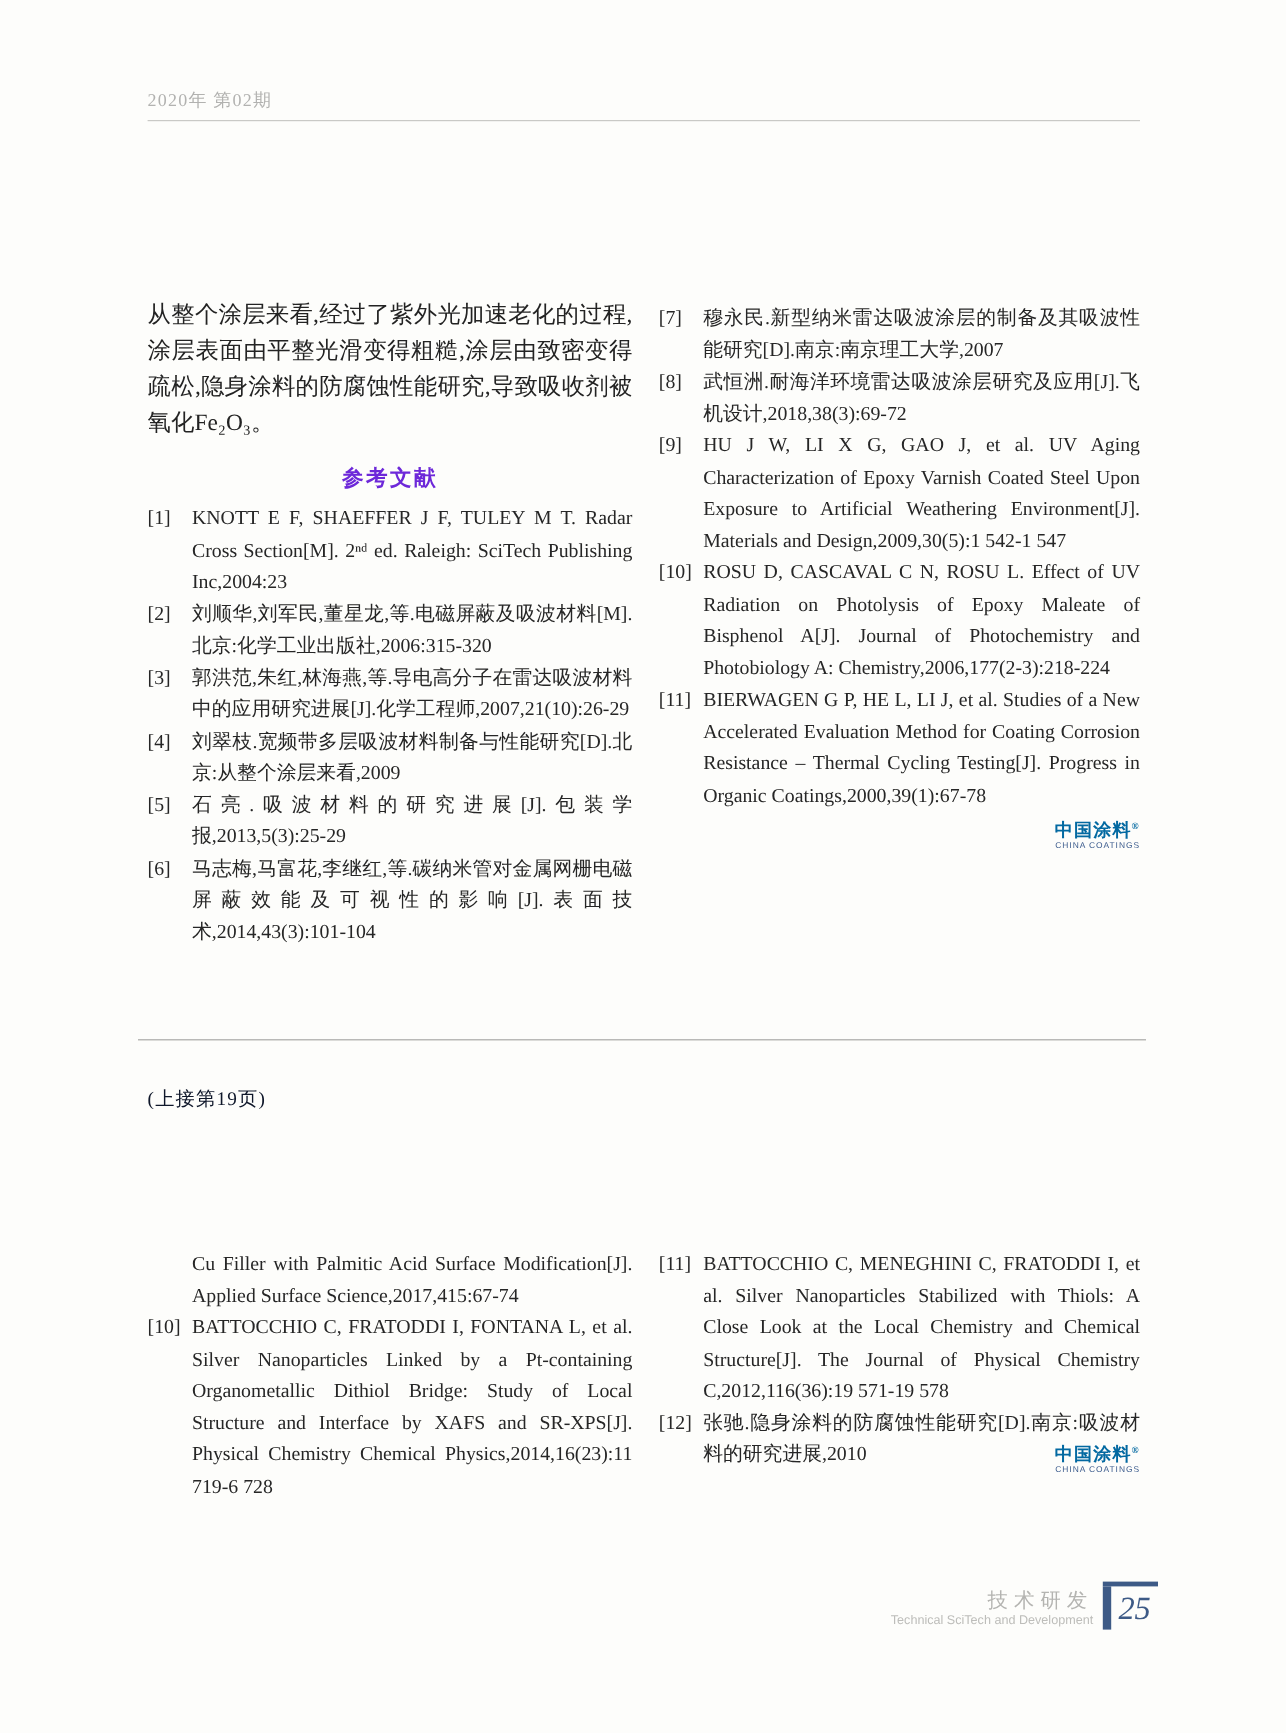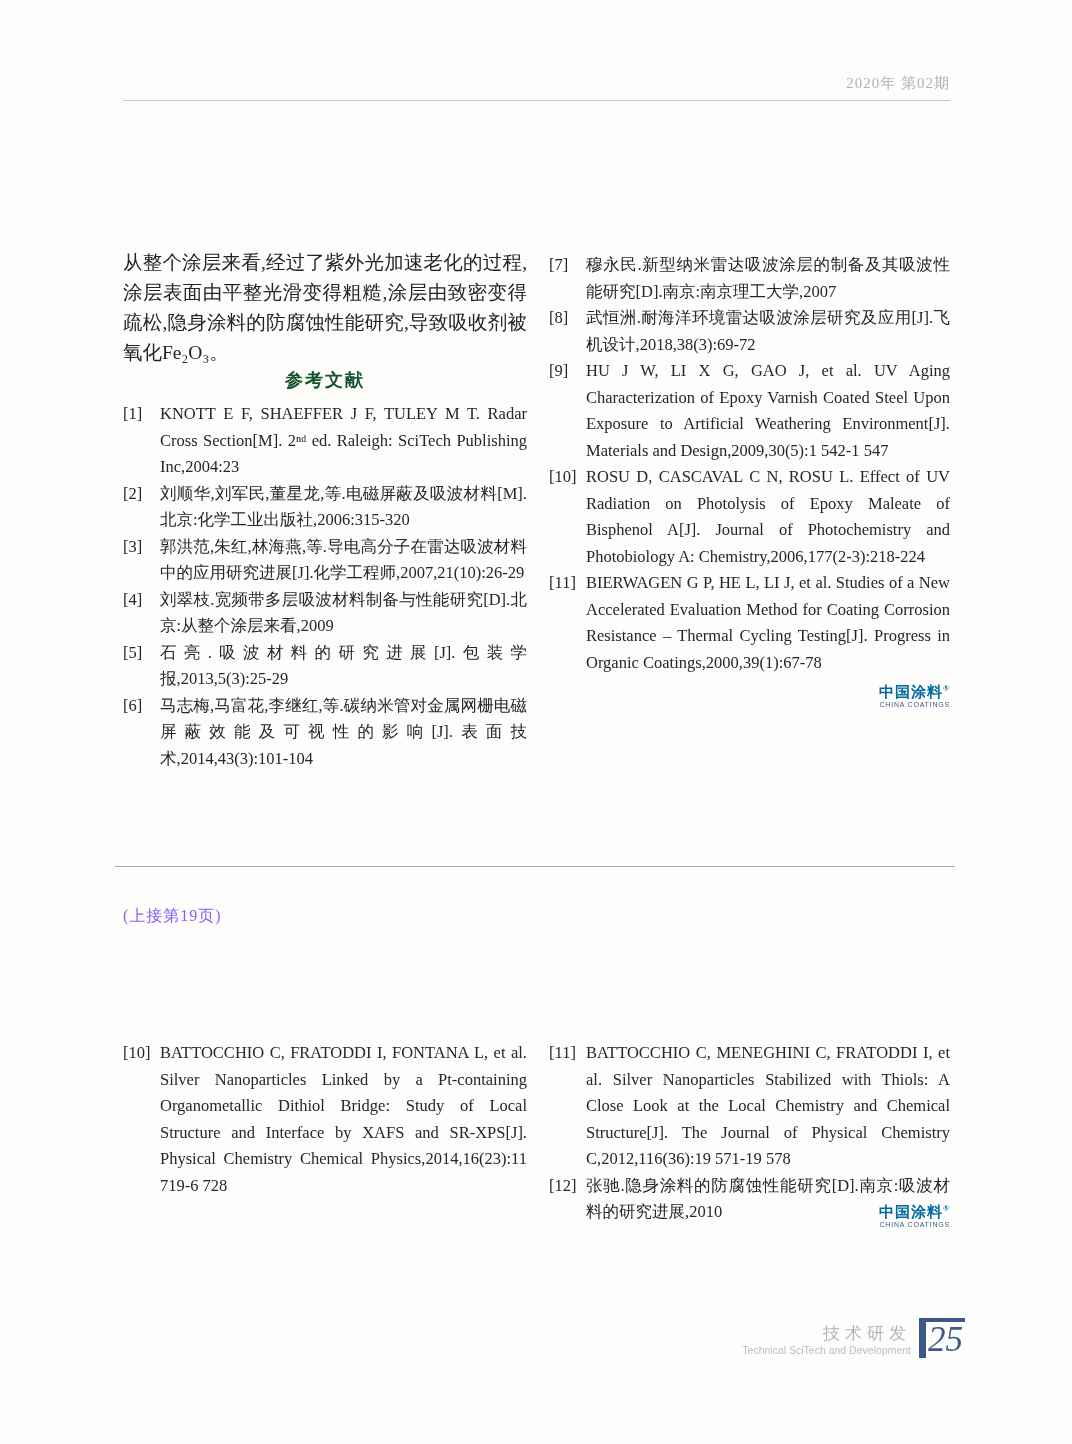--- a/index.html
+++ b/index.html
@@ -7,44 +7,45 @@
     width: 1072px; height: 1444px;
     background: #fdfdfb;
     font-family: "Liberation Serif", "DejaVu Serif", serif;
     color: #262626;
     position: relative;
     overflow: hidden;
   }
   
   .page-header {
     position: absolute; left: 123px; top: 74px; width: 827px;
-    display: flex; justify-content: flex-end; align-items: flex-end;
+    display: flex; justify-content: flex-start; align-items: flex-end;
     font-size: 15px; color: #b2b2b0;
     padding-bottom: 7px;
     border-bottom: 1px solid #c9c9c6;
     letter-spacing: 1px;
   }
   
   .col { position: absolute; }
   .col-left-top  { left: 123px; top: 248px; width: 404px; }
   .col-right-top { left: 549px; top: 252px; width: 401px; }
   .col-left-bot  { left: 123px; top: 1040px; width: 404px; }
   .col-right-bot { left: 549px; top: 1040px; width: 401px; }
 
   .intro-para {
     font-size: 19.5px; line-height: 30px;
     text-align: justify;
     color: #232323;
   }
   .refs-heading {
+    margin-top: 18px;
     text-align: center;
     font-weight: bold;
     font-size: 18px;
     letter-spacing: 2px;
-    color: #14532d;
+    color: #6d28d9;
   }
   .ref-list { margin-top: 9px; }
   .ref { display: flex; font-size: 16.5px; line-height: 26.5px; }
   .ref-num { flex: 0 0 37px; }
   .ref-text { flex: 1; text-align: justify; }
 
   
   .logo { text-align: right; margin-top: 5px; }
   .logo-inline { position: absolute; right: 0; top: 156px; text-align: right; }
   .logo-zh {
@@ -57,21 +58,21 @@
     font-family: "Liberation Sans", sans-serif;
   }
 
   
   .section-divider {
     position: absolute; left: 115px; top: 866px; width: 840px;
     border-top: 1px solid #a9a9a6;
   }
   .continuation-note {
     position: absolute; left: 123px; top: 906px;
-    font-size: 16px; color: #8b5cf6; letter-spacing: 1px;
+    font-size: 16px; color: #0f172a; letter-spacing: 1px;
   }
 
   
   .page-footer {
     position: absolute; right: 107px; top: 1318px;
     display: flex; align-items: flex-start;
   }
   .footer-text { text-align: right; margin-top: 6px; }
   .footer-zh {
     font-size: 17px; color: #b4b4b1; letter-spacing: 5px; line-height: 20px;
@@ -79,21 +80,21 @@
   .footer-en {
     font-size: 10.5px; color: #bdbdba; line-height: 13px;
     font-family: "Liberation Sans", sans-serif;
   }
   .pagenum-block { margin-left: 8px; width: 46px; }
   .pagenum-topbar { width: 46px; height: 4px; background: #3d5a86; }
   .pagenum-row { display: flex; }
   .pagenum-vbar { width: 7px; height: 36px; background: #3d5a86; }
   .pagenum {
     flex: 1; text-align: center;
-    font-size: 35px; font-style: italic; color: #3d5a86;
+    font-size: 27px; font-style: italic; color: #3d5a86;
     line-height: 36px;
   }
 </style>
 </head>
 <body>
 
 <div class="page-header">
   <span>2020年 第02期</span>
 </div>
 
@@ -155,20 +156,24 @@
     <div class="logo-zh"><span>中国涂料</span><span class="logo-reg">®</span></div>
     <div class="logo-en">CHINA COATINGS</div>
   </div>
 </div>
 
 <div class="section-divider"></div>
 <div class="continuation-note">(上接第19页)</div>
 
 <div class="col col-left-bot">
   <div class="ref-list" style="margin-top:0">
+    <div class="ref">
+      <span class="ref-num"></span>
+      <span class="ref-text">Cu Filler with Palmitic Acid Surface Modification[J]. Applied Surface Science,2017,415:67-74</span>
+    </div>
     <div class="ref">
       <span class="ref-num">[10]</span>
       <span class="ref-text">BATTOCCHIO C, FRATODDI I, FONTANA L, et al. Silver Nanoparticles Linked by a Pt-containing Organometallic Dithiol Bridge: Study of Local Structure and Interface by XAFS and SR-XPS[J]. Physical Chemistry Chemical Physics,2014,16(23):11 719-6 728</span>
     </div>
   </div>
 </div>
 
 <div class="col col-right-bot">
   <div class="ref-list" style="margin-top:0">
     <div class="ref">

